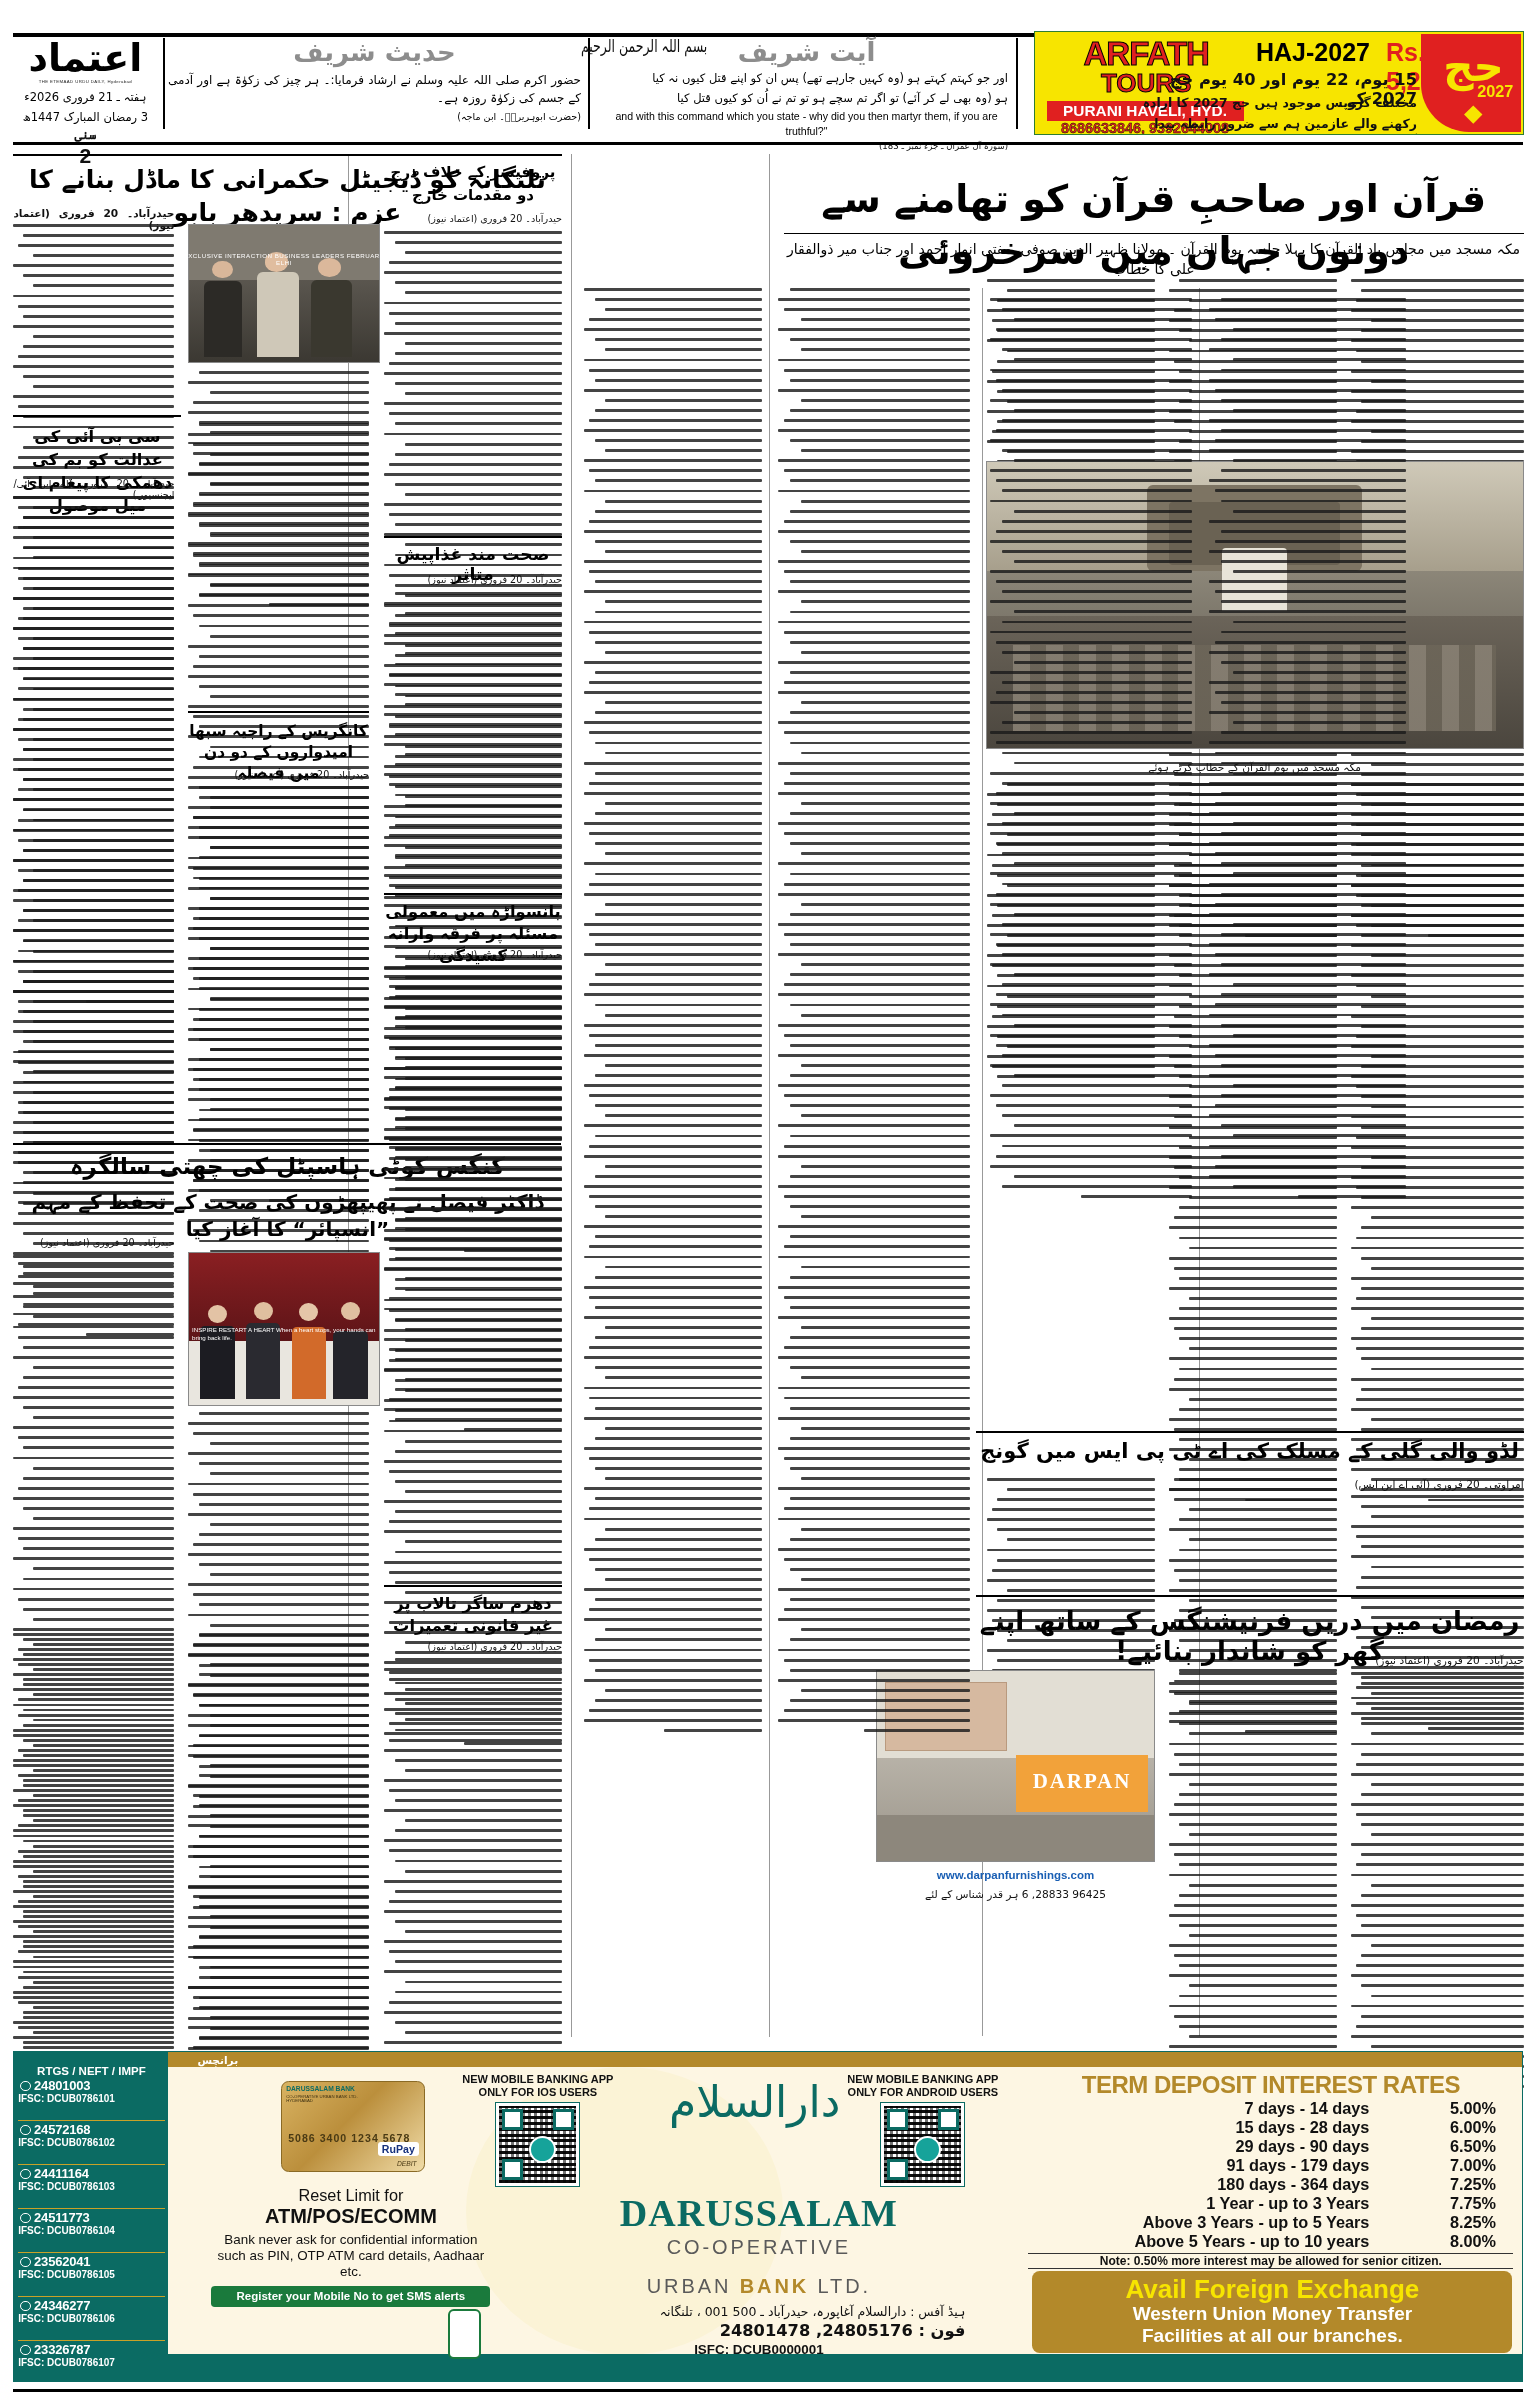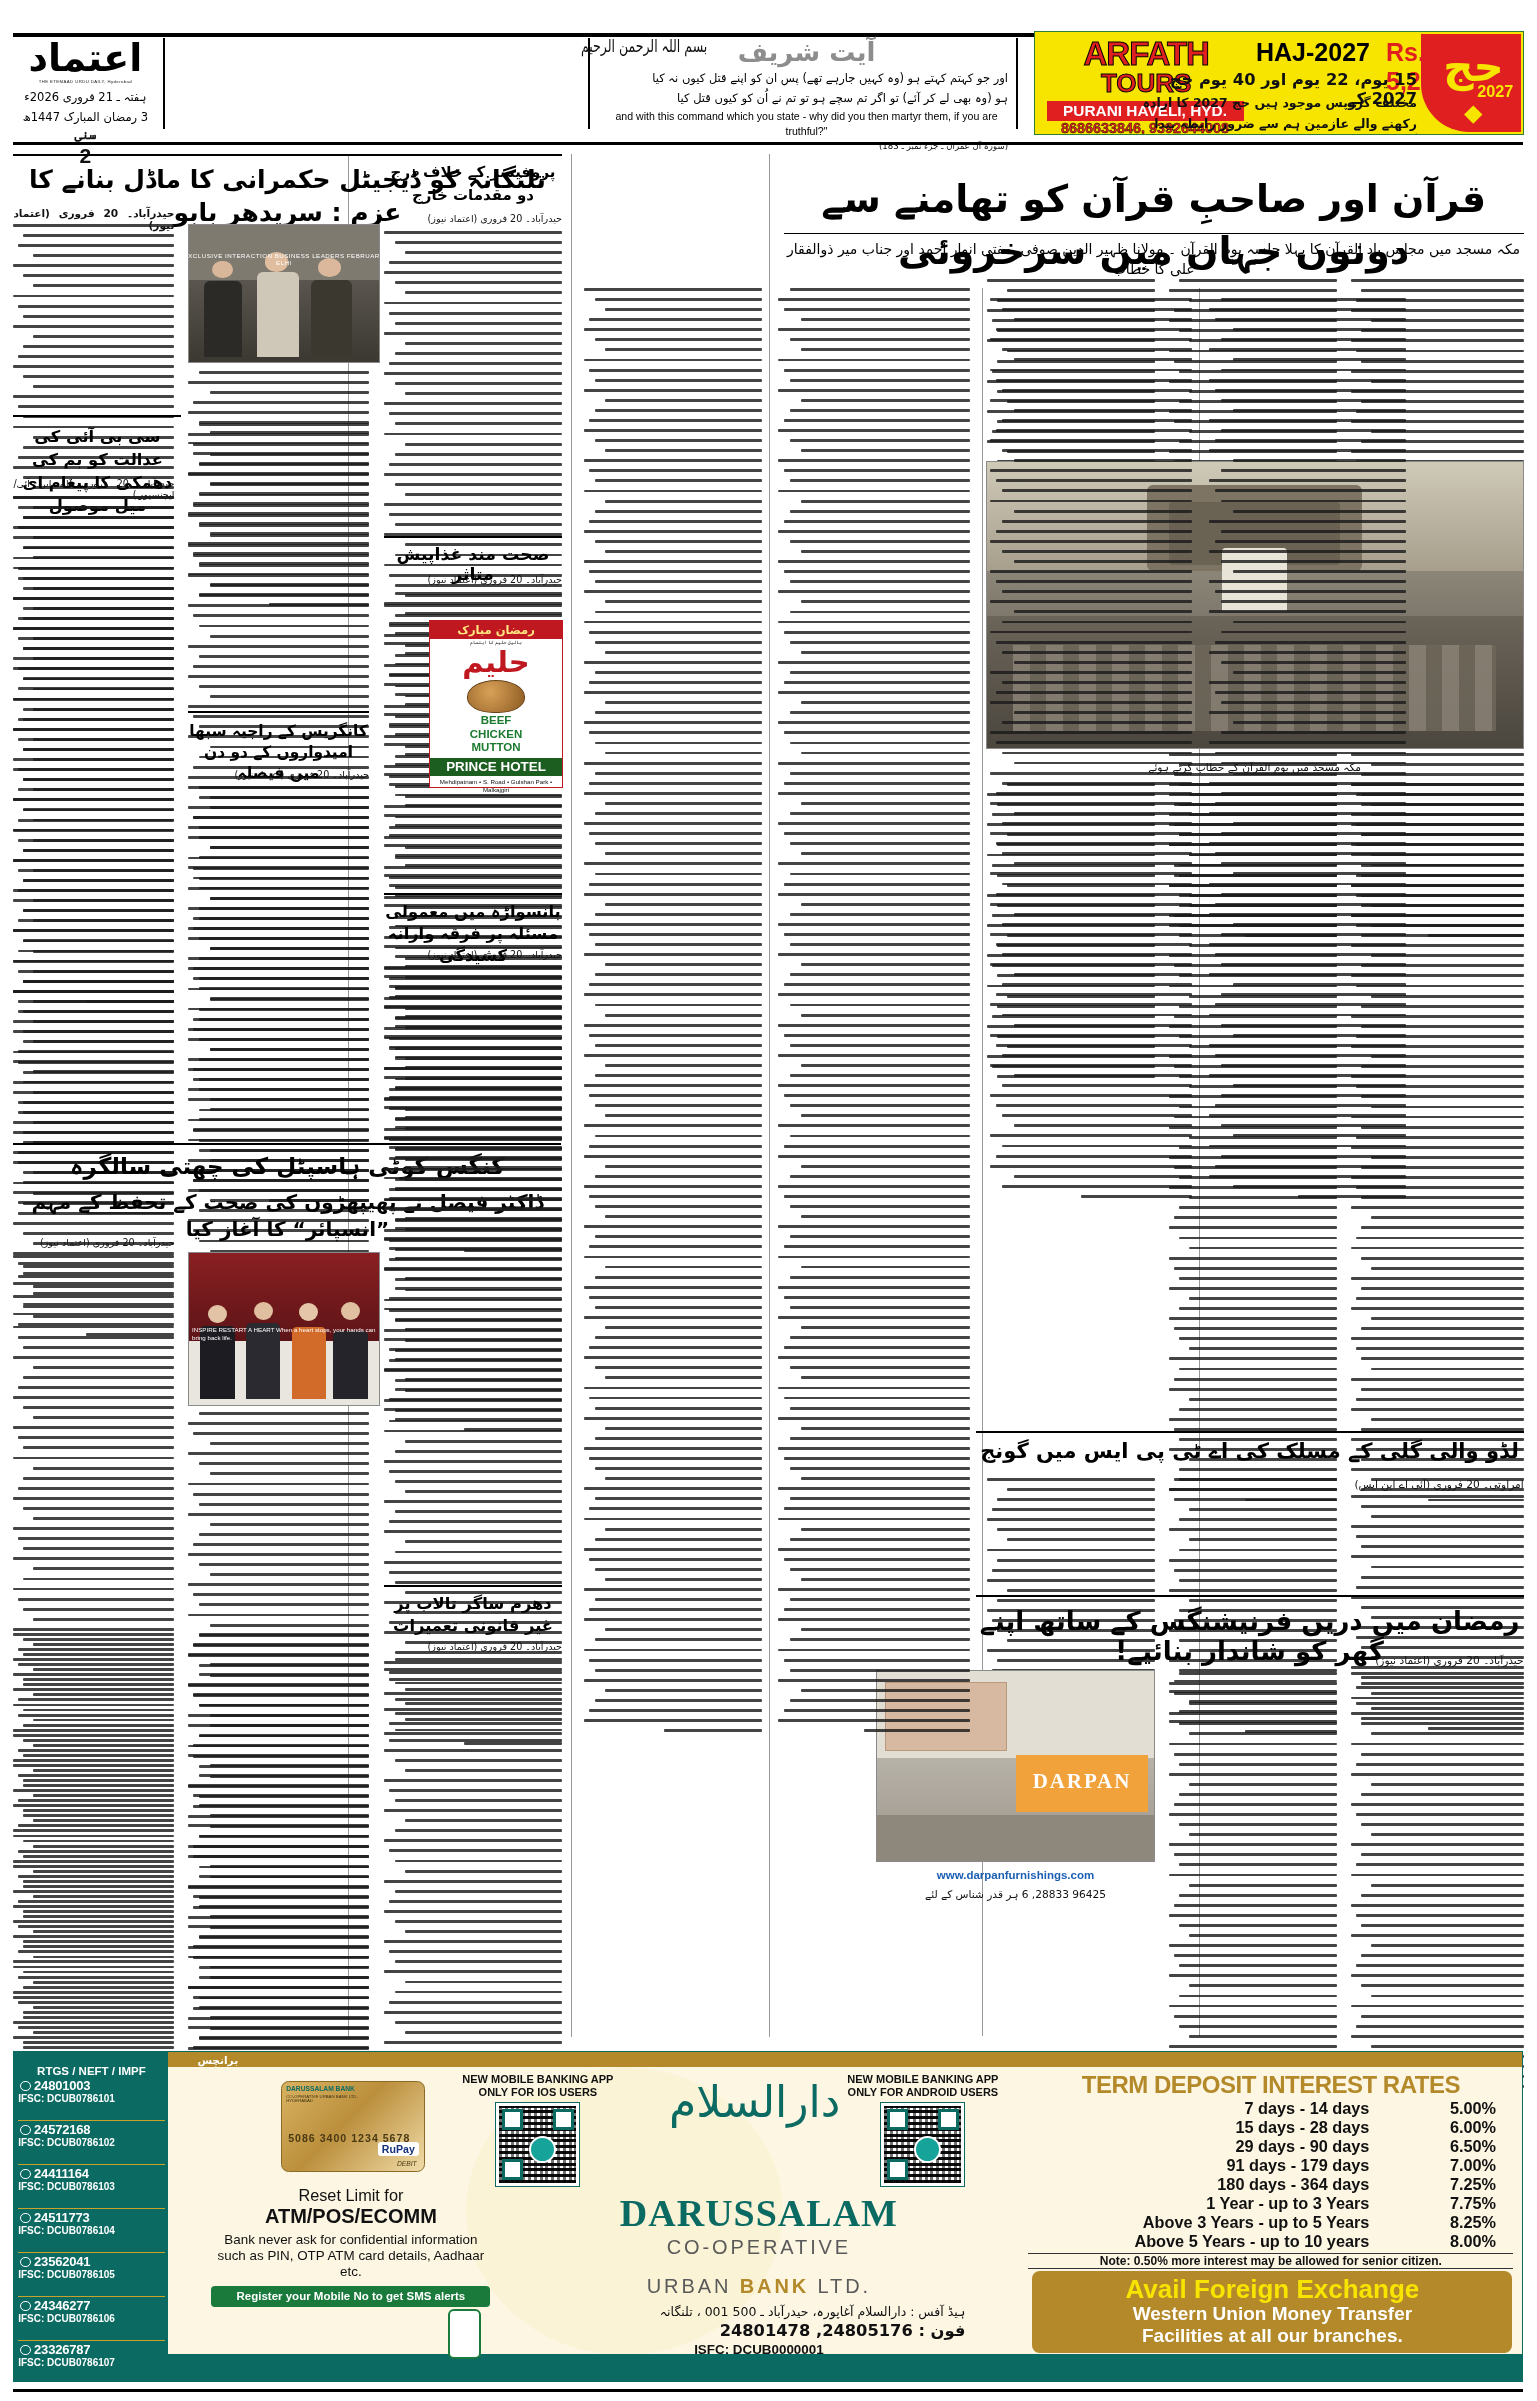--- a/index.html
+++ b/index.html
@@ -228,20 +228,25 @@
   <div class="masthead-wrap">
     <div class="masthead-logo">اعتماد</div>
     <div class="masthead-sub">THE ETEMAAD URDU DAILY, Hyderabad</div>
     <div class="masthead-date">ہفتہ ـ 21 فروری 2026ء</div>
     <div class="masthead-date">3 رمضان المبارک 1447ھ</div>
     <div class="masthead-day">سنی</div>
     <div class="masthead-pageno">2</div>
   </div>
 
   <div class="divider-v" style="left:163px; top:38px; height:91px;"></div>
+  <div class="hadith-box">
+    <div class="hadith-title">حدیث شریف</div>
+    <div class="hadith-text urdu">حضور اکرم صلی اللہ علیہ وسلم نے ارشاد فرمایا:۔ ہر چیز کی زکوٰۃ ہے اور آدمی کے جسم کی زکوٰۃ روزہ ہے۔</div>
+    <div class="hadith-src urdu">(حضرت ابوہریرہؓ۔ ابن ماجہ)</div>
+  </div>
 
   <div class="divider-v" style="left:588px; top:38px; height:91px;"></div>
   <div class="bismillah">بسم اللہ الرحمن الرحیم</div>
   <div class="ayat-box">
     <div class="ayat-title">آیت شریف</div>
     <div class="ayat-text urdu">اور جو کہتم کہتے ہو (وہ کہیں جارہے تھے) پس ان کو اپنے قتل کیوں نہ کیا</div>
     <div class="ayat-text urdu">ہو (وہ بھی لے کر آئے) تو اگر تم سچے ہو تو تم نے اُن کو کیوں قتل کیا</div>
     <div class="ayat-eng">and with this command which you state - why did you then martyr them, if you are truthful?"</div>
     <div class="ayat-src urdu">(سورۃ آل عمران ـ جزء نمبر ـ 183)</div>
   </div>
@@ -1923,31 +1928,20 @@
         <i class="s1"></i>
       <i class="s3"></i>
         <i class="s2"></i>
         <i class="s4"></i>
         <i class="s1"></i>
         <i class="s2"></i>
         <i class="short"></i>
     </div>
   </div>
 
-  <div class="prince">
-    <div class="prince-top">رمضان مبارک</div>
-    <div style="font-size:4.8px; text-align:center; direction:rtl; color:#333; margin-top:1px;">بائیل حلیم کا اہتمام</div>
-    <div class="prince-haleem">حلیم</div>
-    <div style="width:58px;height:33px;margin:1.9px auto;background:radial-gradient(circle at 40% 35%,#d9a157,#8b5a22);border-radius:50% 50% 45% 45%;border:1.9px solid #6a4417;"></div>
-    <div class="prince-items" style="white-space:pre-line">BEEF
-CHICKEN
-MUTTON</div>
-    <div class="prince-name">PRINCE HOTEL</div>
-    <div class="prince-addr">Mehdipatnam • S. Road • Gulshan Park • Malkajgiri</div>
-  </div>
 
   <div class="rule" style="left:384px; top:893px; width:178px; height:1.9px;"></div>
   <div class="sec-head" style="position:absolute; left:384px; top:901px; width:178px; font-size:16.3px; line-height:22px;">بانسواڑہ میں معمولی مسئلہ پر فرقہ وارانہ کشیدگی</div>
   <div class="colbox urdu" style="left:384px; top:949px; width:178px; font-size:9.6px;">حیدرآباد۔ 20 فروری (اعتماد نیوز)</div>
   <div class="colbox urdu" style="left:384px; top:966px; width:178px;">
     <div class="body-lines">
       <i class="s1"></i>
         <i class="s3"></i>
         <i class="s2"></i>
         <i class="s4"></i>

